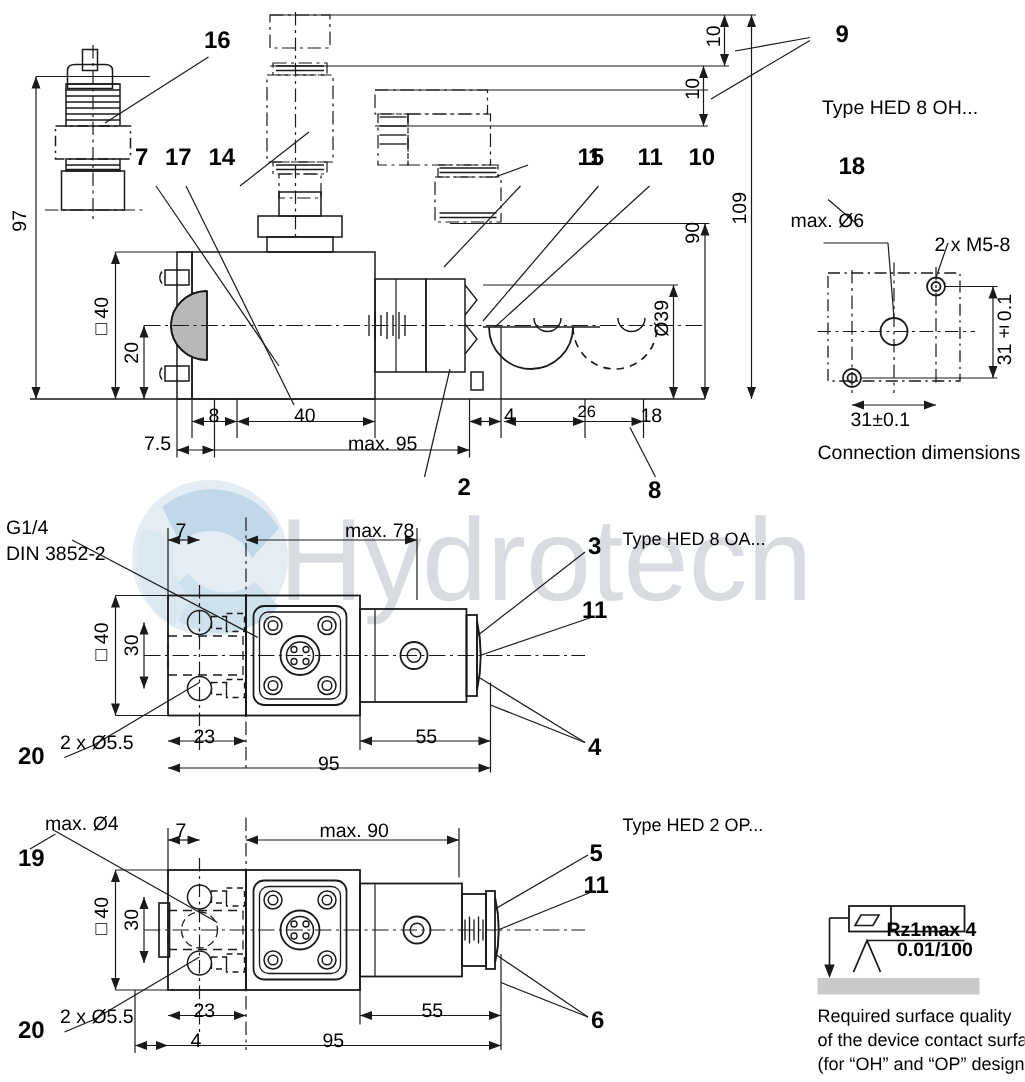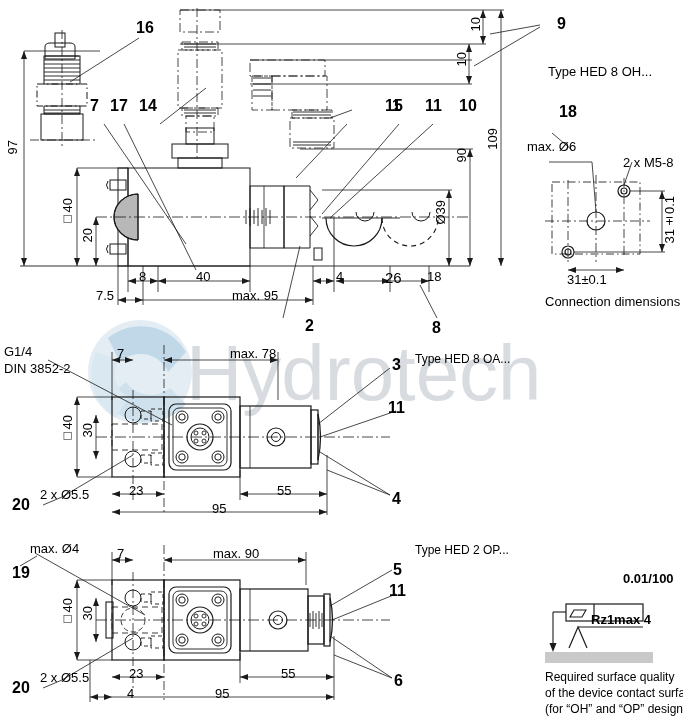--- a/index.html
+++ b/index.html
@@ -238,21 +238,21 @@
   <div class="txt bold" style="left:432px;top:320px;font-size:16px;">8</div>
 
   <div class="txt vert" style="left:6px;top:140px;font-size:13px;">97</div>
   <div class="txt vert" style="left:61px;top:198px;font-size:13px;">□40</div>
   <div class="txt vert" style="left:81px;top:228px;font-size:13px;">20</div>
   <div class="txt" style="left:139px;top:270px;font-size:13px;">8</div>
   <div class="txt" style="left:196px;top:270px;font-size:13px;">40</div>
   <div class="txt" style="left:96px;top:289px;font-size:13px;">7.5</div>
   <div class="txt" style="left:232px;top:289px;font-size:13px;">max. 95</div>
   <div class="txt" style="left:336px;top:270px;font-size:13px;">4</div>
-  <div class="txt" style="left:385px;top:270px;font-size:15px;text-align:right;">26</div>
+  <div class="txt" style="left:385px;top:270px;font-size:11px;text-align:right;">26</div>
   <div class="txt" style="left:427px;top:270px;font-size:13px;">18</div>
   <div class="txt vert" style="left:434px;top:200px;font-size:13px;">Ø39</div>
   <div class="txt vert" style="left:455px;top:148px;font-size:13px;">90</div>
   <div class="txt vert" style="left:486px;top:128px;font-size:13px;">109</div>
   <div class="txt vert" style="left:469px;top:17px;font-size:13px;">10</div>
   <div class="txt vert" style="left:455px;top:52px;font-size:13px;">10</div>
   <div class="txt" style="left:548px;top:65px;font-size:13px;">Type HED 8 OH...</div>
 
   <svg class="layer" stroke="#1a1a1a" fill="none" stroke-width="1">
     <rect x="552" y="182" width="88" height="72" stroke-dasharray="8 3 1.5 3" stroke-width="0.85"></rect>
@@ -517,19 +517,19 @@
     <rect x="566" y="604" width="77" height="17" stroke-width="1.2"></rect>
     <line x1="594" y1="604" x2="594" y2="621" stroke-width="1.2"></line>
     <path d="M574 610 h12 l-4 7 h-12 z" stroke-width="1.1"></path>
     <line x1="553" y1="612" x2="566" y2="612" stroke-width="1.1"></line>
     <line x1="553" y1="612" x2="553" y2="648" stroke-width="1.1"></line>
     <path d="M553 652 l-3.5 -9 h7 z" fill="#1a1a1a" stroke="none"></path>
     <path d="M569 648 l9 -21 l9 21" stroke-width="1.2"></path>
     <line x1="578" y1="627" x2="643" y2="627" stroke-width="1.1"></line>
     <rect x="545" y="652" width="108" height="11" fill="#c9c9c9" stroke="none"></rect>
   </svg>
-  <div class="txt bold" style="left:598px;top:572px;font-size:13px;margin-left:25px;">0.01/100</div>
+  <div class="txt bold" style="left:598px;top:626px;font-size:13px;">0.01/100</div>
   <div class="txt bold" style="left:591px;top:613px;font-size:13px;">Rz1max  4</div>
   <div class="txt" style="left:545px;top:671px;font-size:12px;">Required surface quality</div>
   <div class="txt" style="left:545px;top:687px;font-size:12px;">of the device contact surface</div>
   <div class="txt" style="left:545px;top:703px;font-size:12px;">(for “OH” and “OP” designs)</div>
 
 </div>
 
 </body></html>

